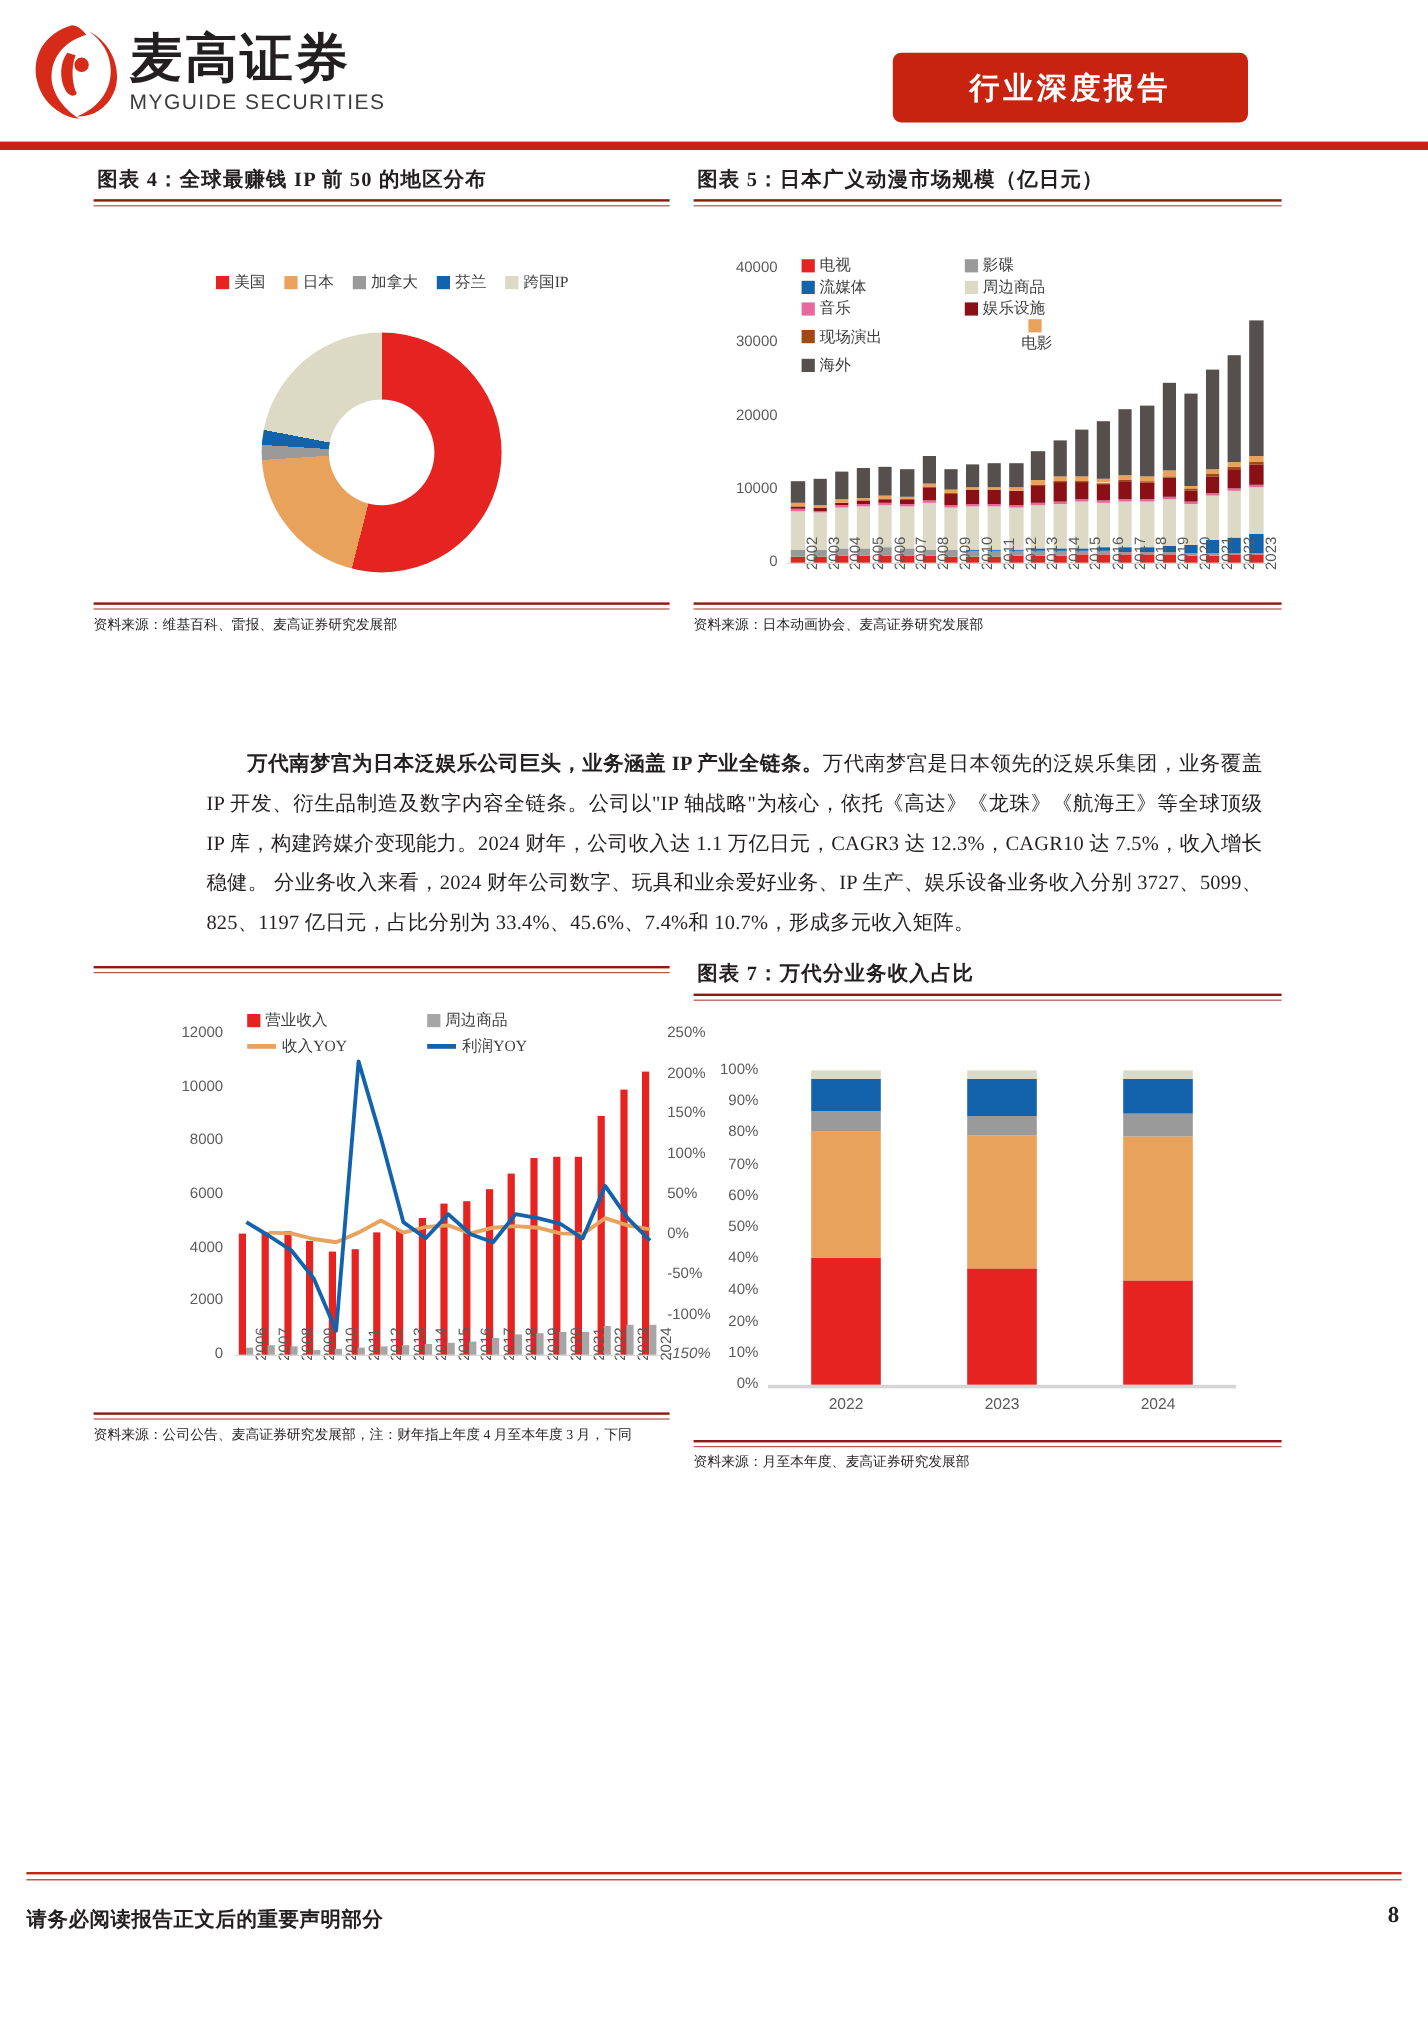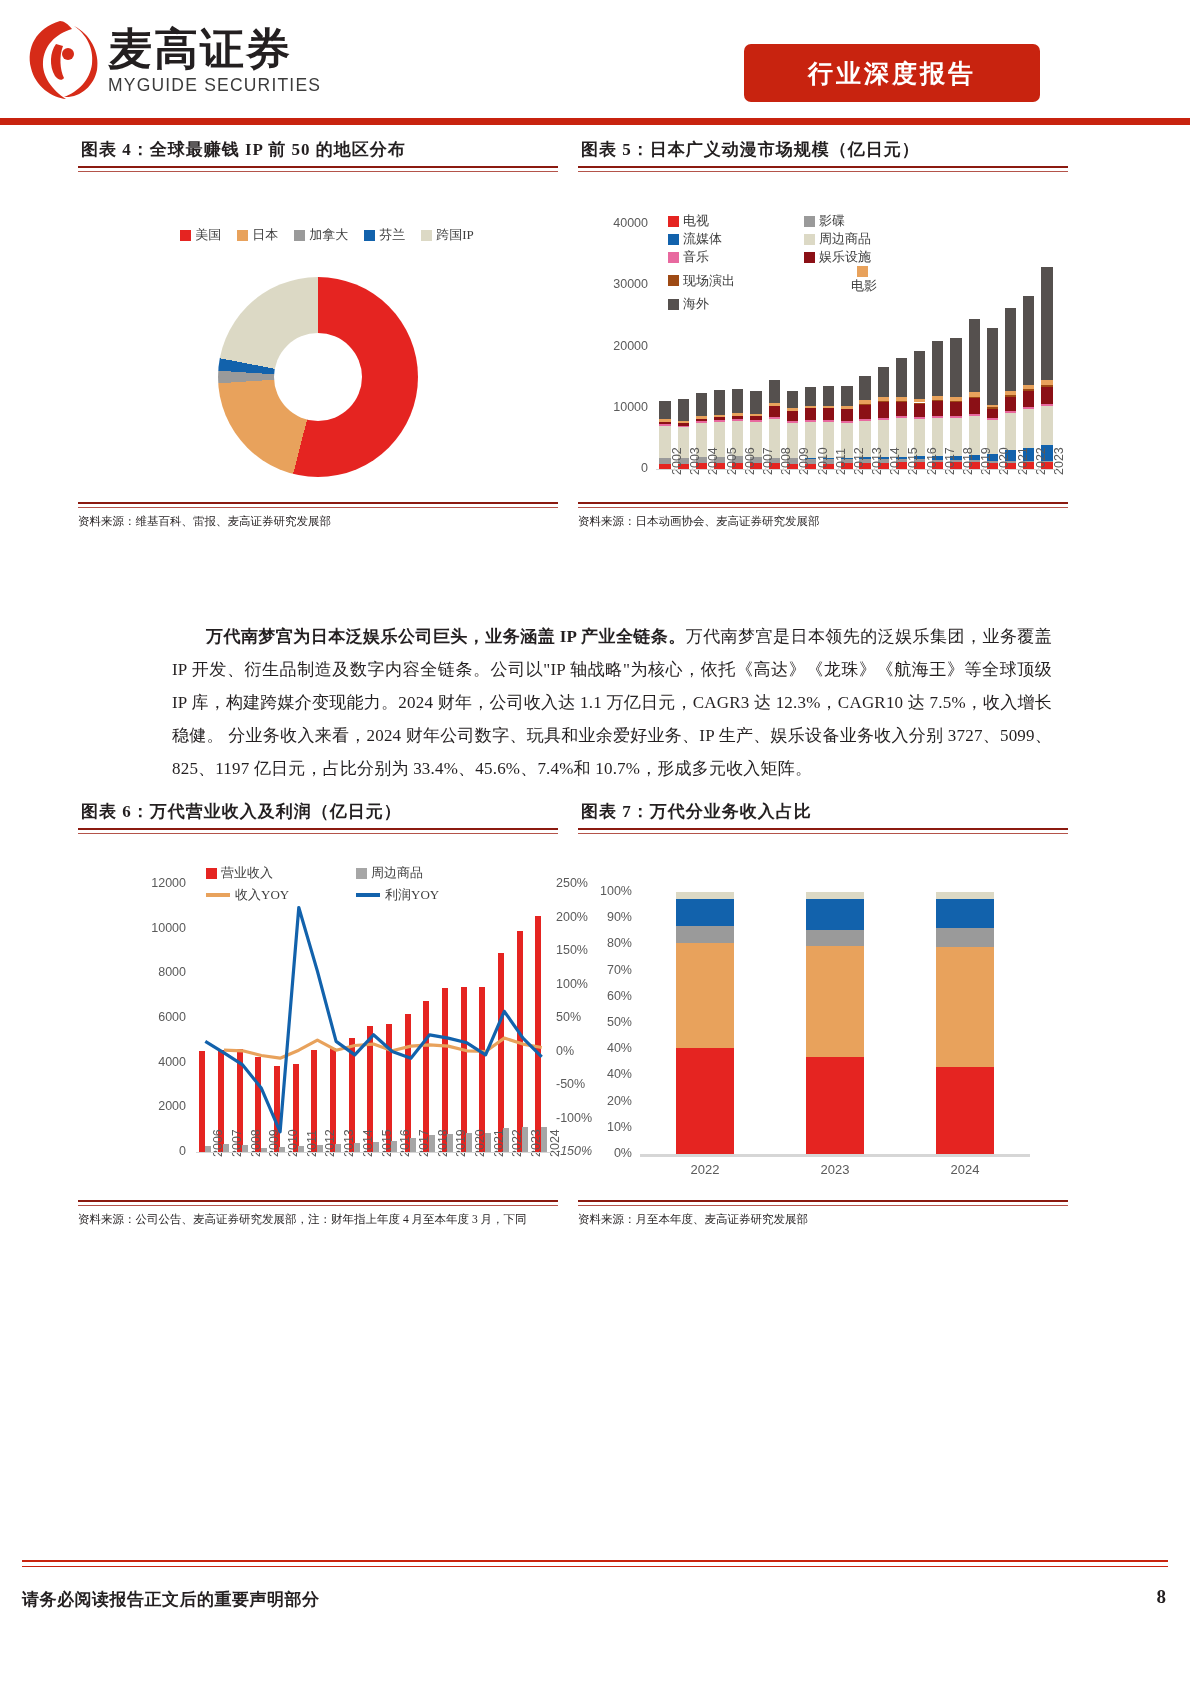--- a/index.html
+++ b/index.html
@@ -430,21 +430,20 @@
     <div class="ex-rule-b"></div>
     <div class="ex-source">资料来源：日本动画协会、麦高证券研究发展部</div>
   </div>
 
 
   <div class="para" style="left:172px;top:620px;width:880px;">
     <b>万代南梦宫为日本泛娱乐公司巨头，业务涵盖 IP 产业全链条。</b><span>万代南梦宫是日本领先的泛娱乐集团，业务覆盖 IP 开发、衍生品制造及数字内容全链条。公司以"IP 轴战略"为核心，依托《高达》《龙珠》《航海王》等全球顶级 IP 库，构建跨媒介变现能力。2024 财年，公司收入达 1.1 万亿日元，CAGR3 达 12.3%，CAGR10 达 7.5%，收入增长稳健。 分业务收入来看，2024 财年公司数字、玩具和业余爱好业务、IP 生产、娱乐设备业务收入分别 3727、5099、825、1197 亿日元，占比分别为 33.4%、45.6%、7.4%和 10.7%，形成多元收入矩阵。</span>
   </div>
 
   <div class="exhibit" style="left:78px;top:800px;width:480px;">
-    <div class="ex-title">图表 6：万代营业收入及利润（亿日元）</div>
     <div class="ex-rule"></div>
 
     <div class="chartbox" style="height:360px;">
       <div class="legend" id="lg6" style="position: absolute; left: 128px; top: 30px; width: 300px; display: grid; grid-template-columns: 1fr 1fr; row-gap: 4px;">
           <div class="lg">
             <span class="sw" style="background: rgb(229, 36, 33);"></span>
             <span>营业收入</span>
           </div>
           <div class="lg">
             <span class="sw" style="background: rgb(166, 166, 166);"></span>

